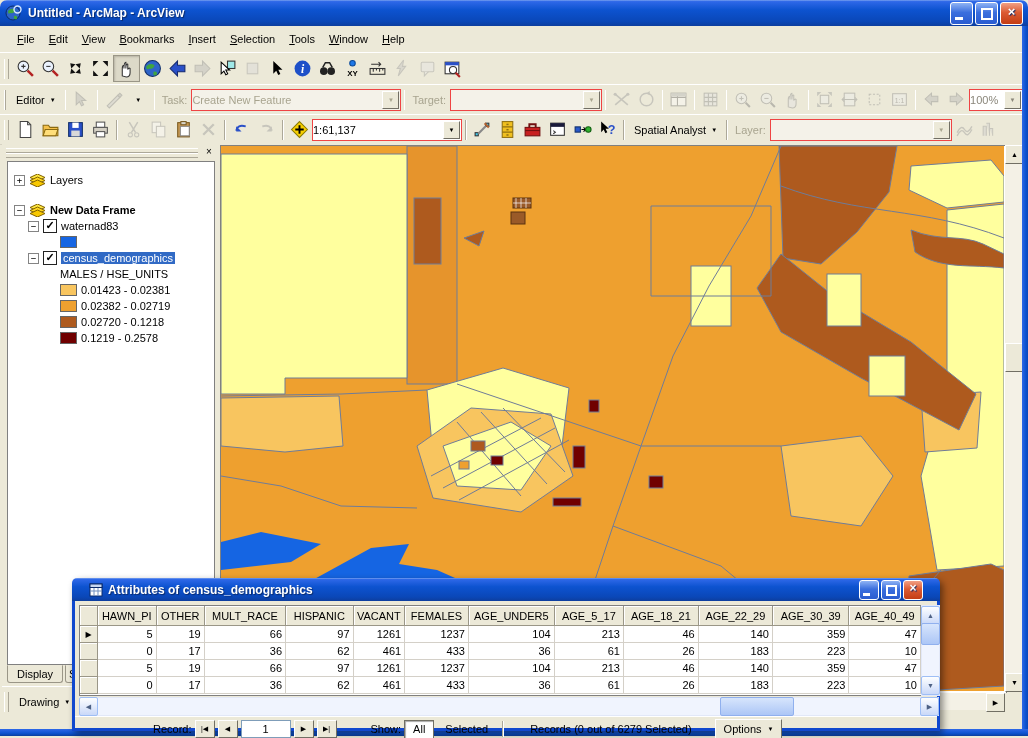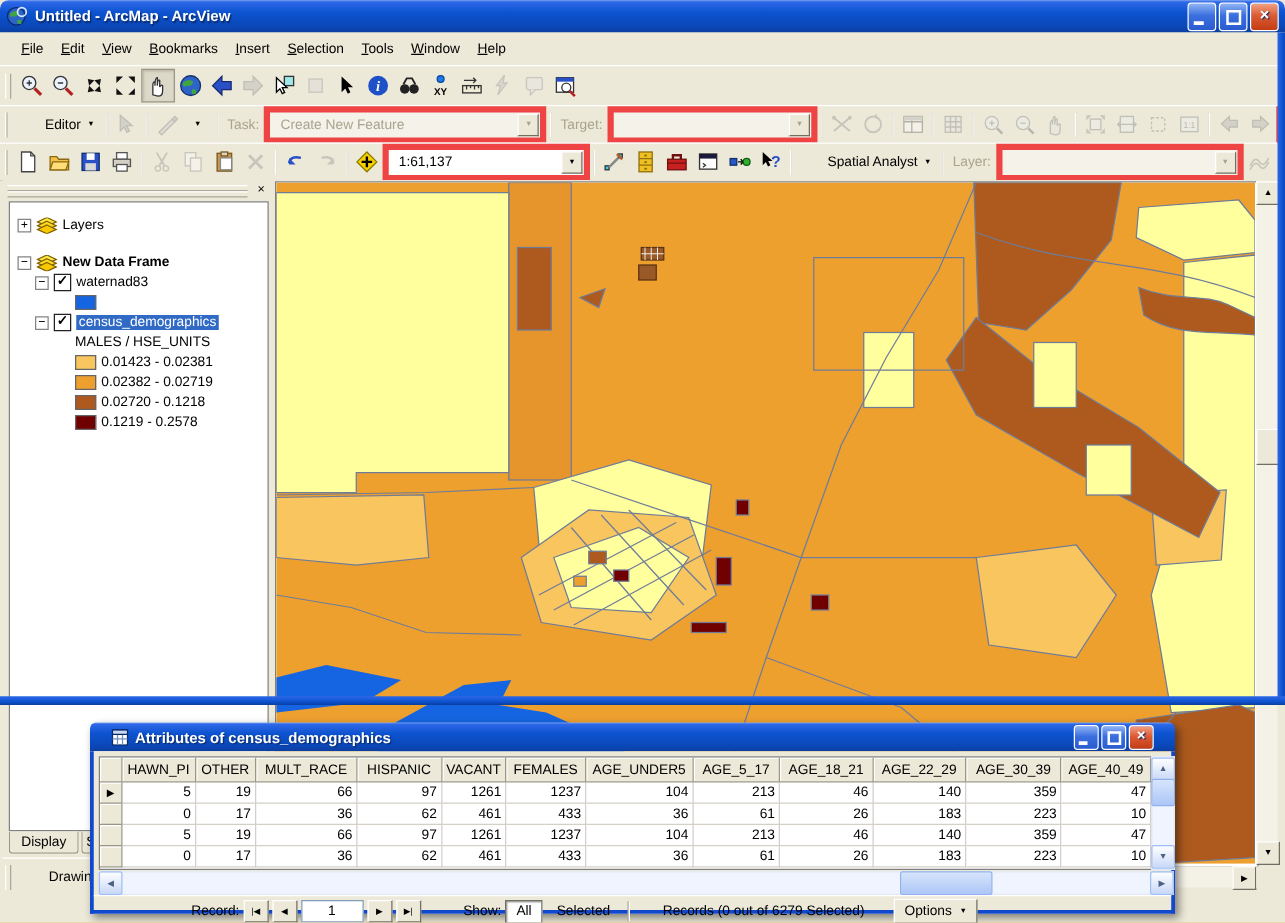--- a/index.html
+++ b/index.html
@@ -1,17 +1,17 @@
 <!DOCTYPE html>
 <html style="--c1: #FFFF9E; --c2: #F8C55F; --c3: #EEA02F; --c3d: #E6942C; --c4: #AE5A1E; --c5: #700000; --water: #1565E3; --line: #6F7C98; --select: #316AC5;"><head>
 <meta charset="utf-8">
 <style>
   html,body{margin:0;padding:0;width:1028px;height:738px;overflow:hidden;
     font-family:"Liberation Sans",sans-serif;font-size:11px;background:#ECE9D8;color:#000;}
-  .app{position:relative;width:1028px;height:564px;background:#ECE9D8;}
+  .app{position:relative;width:1028px;height:736px;background:#ECE9D8;}
 
   
   .titlebar{position:absolute;left:0;top:0;right:0;height:26px;
     background:linear-gradient(180deg,#7AA2EF 0%,#2E68E8 6%,#0D53D0 38%,#0A47B8 82%,#0D3E9E 100%);
     border-radius:7px 7px 0 0;display:flex;align-items:center;padding:0 5px;
     color:#fff;font-weight:bold;font-size:12px;text-shadow:1px 1px 1px #0a2a6a;}
   .titlebar .app-icon{width:18px;height:18px;margin-right:5px;}
   .win-btns{margin-left:auto;display:flex;gap:2px;}
   .wbtn{width:21px;height:21px;border:1px solid #fff;border-radius:3px;
     background:linear-gradient(180deg,#8FB3F4,#3B6FDE 45%,#2A5CD0);position:relative;}
@@ -31,26 +31,26 @@
   .menu-item::first-letter{text-decoration:underline;}
   .tbrow{position:absolute;left:0;right:6px;display:flex;align-items:center;background:#ECE9D8;
     border-top:1px solid #fff;border-bottom:1px solid #d6d2c2;padding-left:2px;}
   .tb1{top:52px;height:31px;} .tb2{top:84px;height:29px;} .tb3{top:114px;height:29px;}
   .grip{width:3px;height:20px;margin:0 4px 0 2px;border-left:1px solid #fff;border-right:1px solid #aca899;}
   .sep{width:1px;height:20px;background:#aca899;border-right:1px solid #fff;margin:0 3px;}
   .tbtn{width:25px;height:25px;display:flex;align-items:center;justify-content:center;flex:0 0 auto;}
   .tbtn.pressed{border:1px solid #9a9687;background:#DCD9C8;box-shadow:inset 1px 1px 2px #b8b4a4;}
   .tbtn.disabled svg{opacity:.42;filter:grayscale(1);}
   .tbtn svg{display:block;}
-  .ddbtn{display:flex;align-items:center;gap:5px;padding:3px 6px;flex:0 0 auto;margin-left:20px;}
+  .ddbtn{display:flex;align-items:center;gap:5px;padding:3px 6px;flex:0 0 auto;}
   .arrow{font-size:6px;line-height:6px;}
   .lbl{color:#000;margin:0 4px;flex:0 0 auto;}
   .lbl.dis{color:#A8A48F;}
-  .combo{height:20px;background:#fff;border:5px solid #ef4444;display:flex;align-items:center;
-    padding-left:8px;position:relative;flex:0 0 auto;}
+  .combo{height:20px;background:#fff;border:1px solid #ef4444;display:flex;align-items:center;
+    padding-left:0;position:relative;flex:0 0 auto;}
   .combo .cb-arrow{position:absolute;right:1px;top:1px;bottom:1px;width:15px;background:#ECE9D8;
     border:1px solid;border-color:#fff #716F64 #716F64 #fff;display:flex;align-items:center;justify-content:center;
     font-size:6px;}
   .combo.disabled{background:#F4F2E9;color:#A8A48F;}
   .combo.disabled .cb-arrow{color:#A8A48F;}
 
   
   .toc{position:absolute;left:2px;top:144px;width:218px;height:573px;background:#ECE9D8;}
   .toc-head{position:absolute;left:2px;right:2px;top:2px;height:13px;}
   .toc-head .ridge{position:absolute;left:2px;right:20px;height:3px;border-top:1px solid #fff;border-bottom:1px solid #aca899;}

